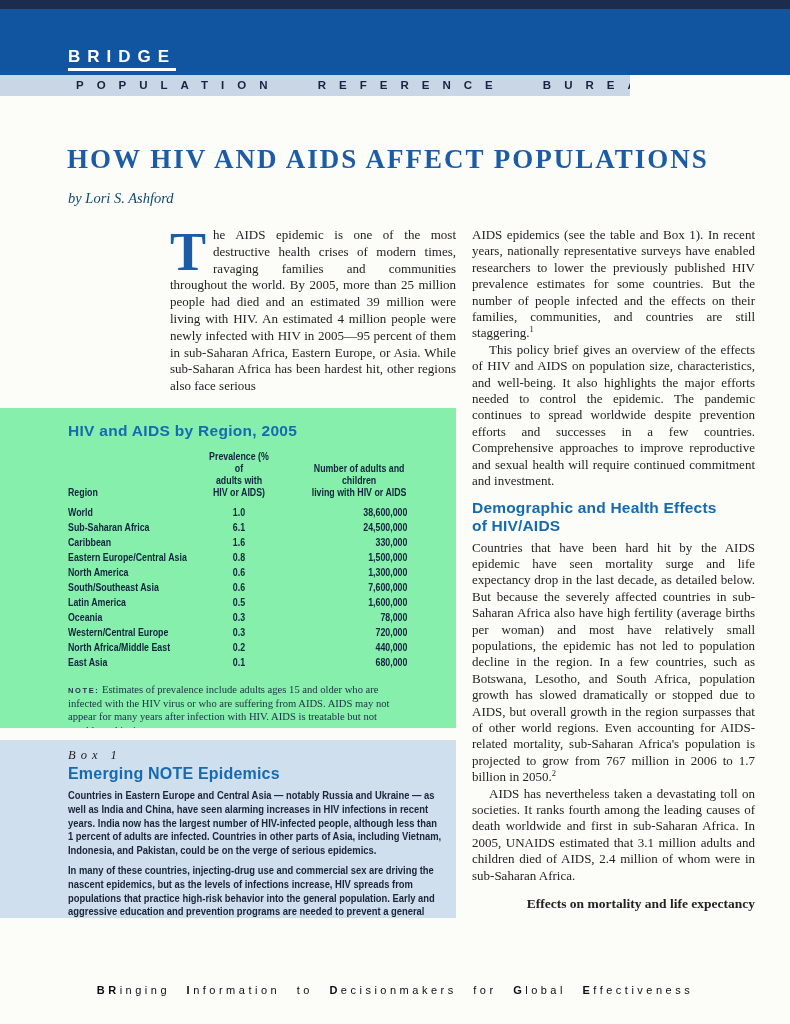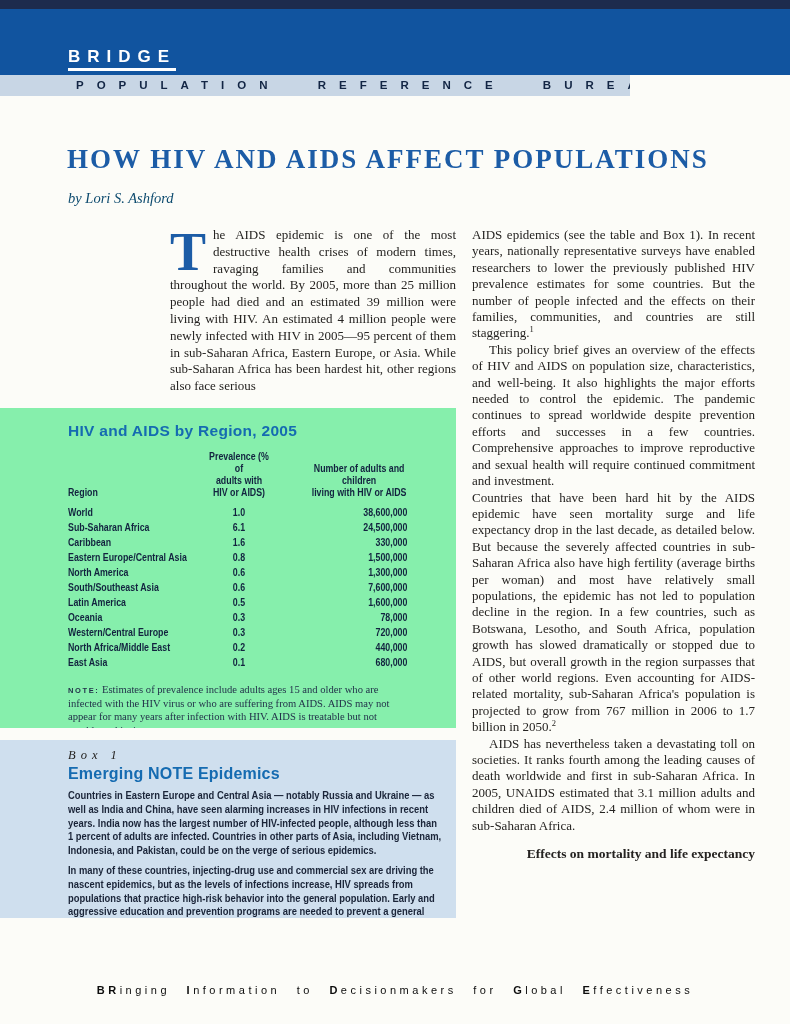--- a/index.html
+++ b/index.html
@@ -101,20 +101,24 @@
   <div class="title">HOW HIV AND AIDS AFFECT POPULATIONS</div>
   <div class="byline">by Lori S. Ashford</div>
 
   <div class="col-left">
     <span class="dropcap">T</span><span>he AIDS epidemic is one of the most destructive health crises of modern times, ravaging families and communities throughout the world. By 2005, more than 25 million people had died and an estimated 39 million were living with HIV. An estimated 4 million people were newly infected with HIV in 2005—95 percent of them in sub-Saharan Africa, Eastern Europe, or Asia. While sub-Saharan Africa has been hardest hit, other regions also face serious</span>
   </div>
 
   <div class="col-right">
     <p><span>AIDS epidemics (see the table and Box 1). In recent years, nationally representative surveys have enabled researchers to lower the previously published HIV prevalence estimates for some countries. But the number of people infected and the effects on their families, communities, and countries are still staggering.</span><span class="seg-sup">1</span></p>
     <p class="indent">This policy brief gives an overview of the effects of HIV and AIDS on population size, characteristics, and well-being. It also highlights the major efforts needed to control the epidemic. The pandemic continues to spread worldwide despite prevention efforts and successes in a few countries. Comprehensive approaches to improve reproductive and sexual health will require continued commitment and investment.</p>
+    <div class="sec-heading">
+      <span>Demographic and Health Effects</span>
+      <span>of HIV/AIDS</span>
+    </div>
     <p><span>Countries that have been hard hit by the AIDS epidemic have seen mortality surge and life expectancy drop in the last decade, as detailed below. But because the severely affected countries in sub-Saharan Africa also have high fertility (average births per woman) and most have relatively small populations, the epidemic has not led to population decline in the region. In a few countries, such as Botswana, Lesotho, and South Africa, population growth has slowed dramatically or stopped due to AIDS, but overall growth in the region surpasses that of other world regions. Even accounting for AIDS-related mortality, sub-Saharan Africa's population is projected to grow from 767 million in 2006 to 1.7 billion in 2050.</span><span class="seg-sup">2</span></p>
     <p class="indent">AIDS has nevertheless taken a devastating toll on societies. It ranks fourth among the leading causes of death worldwide and first in sub-Saharan Africa. In 2005, UNAIDS estimated that 3.1 million adults and children died of AIDS, 2.4 million of whom were in sub-Saharan Africa.</p>
     <div class="subhead">Effects on mortality and life expectancy</div>
   </div>
 
   <div class="table-section">
     <div class="table-title">HIV and AIDS by Region, 2005</div>
     <div class="region-table">
       <div class="t-header">
         <div class="h-region">Region</div>

